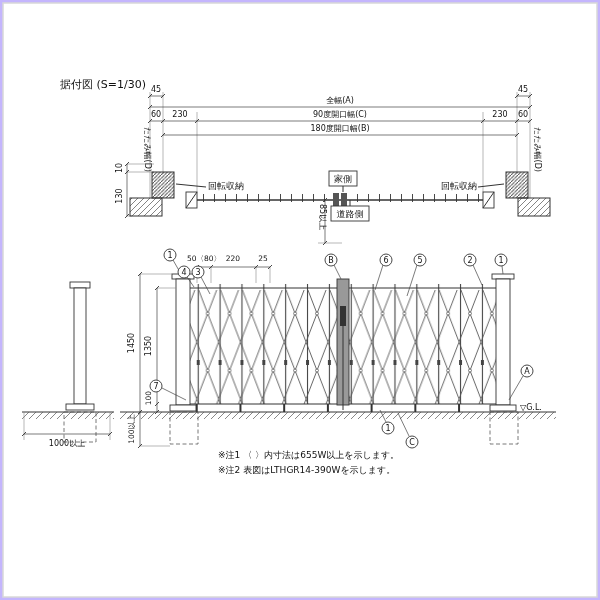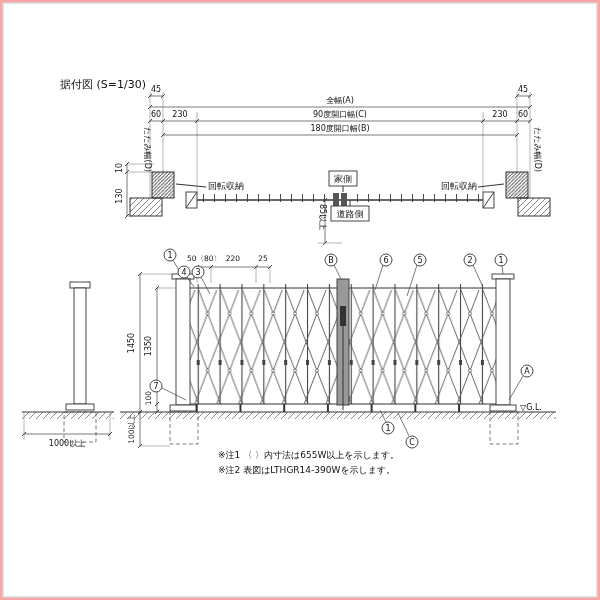--- a/index.html
+++ b/index.html
@@ -1,16 +1,16 @@
 <!DOCTYPE html>
 <html><head>
 <meta charset="utf-8">
 <style>
   html,body{margin:0;padding:0;background:#fff;}
-  .stage{width:600px;height:600px;position:relative;background:#fca5a5;overflow:hidden;}
+  .stage{width:600px;height:600px;position:relative;background:#c4b5fd;overflow:hidden;}
   svg{display:block;}
   text{fill:#111;font-family:"DejaVu Sans",sans-serif;}
   .t9{font-size:9px;} .t8{font-size:8px;} .t7{font-size:7.5px;} .t11{font-size:11px;}
   .ln{stroke:#333;stroke-width:1;fill:none;}
   .ln2{stroke:#333;stroke-width:1.3;fill:none;}
   .ext{stroke:#888;stroke-width:0.6;fill:none;}
   .dl{stroke:#444;stroke-width:0.7;fill:none;}
   .tick{stroke:#333;stroke-width:0.9;fill:none;}
   .box{fill:#fff;stroke:#333;stroke-width:0.9;}
   .dash{fill:none;stroke:#555;stroke-width:0.8;stroke-dasharray:4 2.5;}

